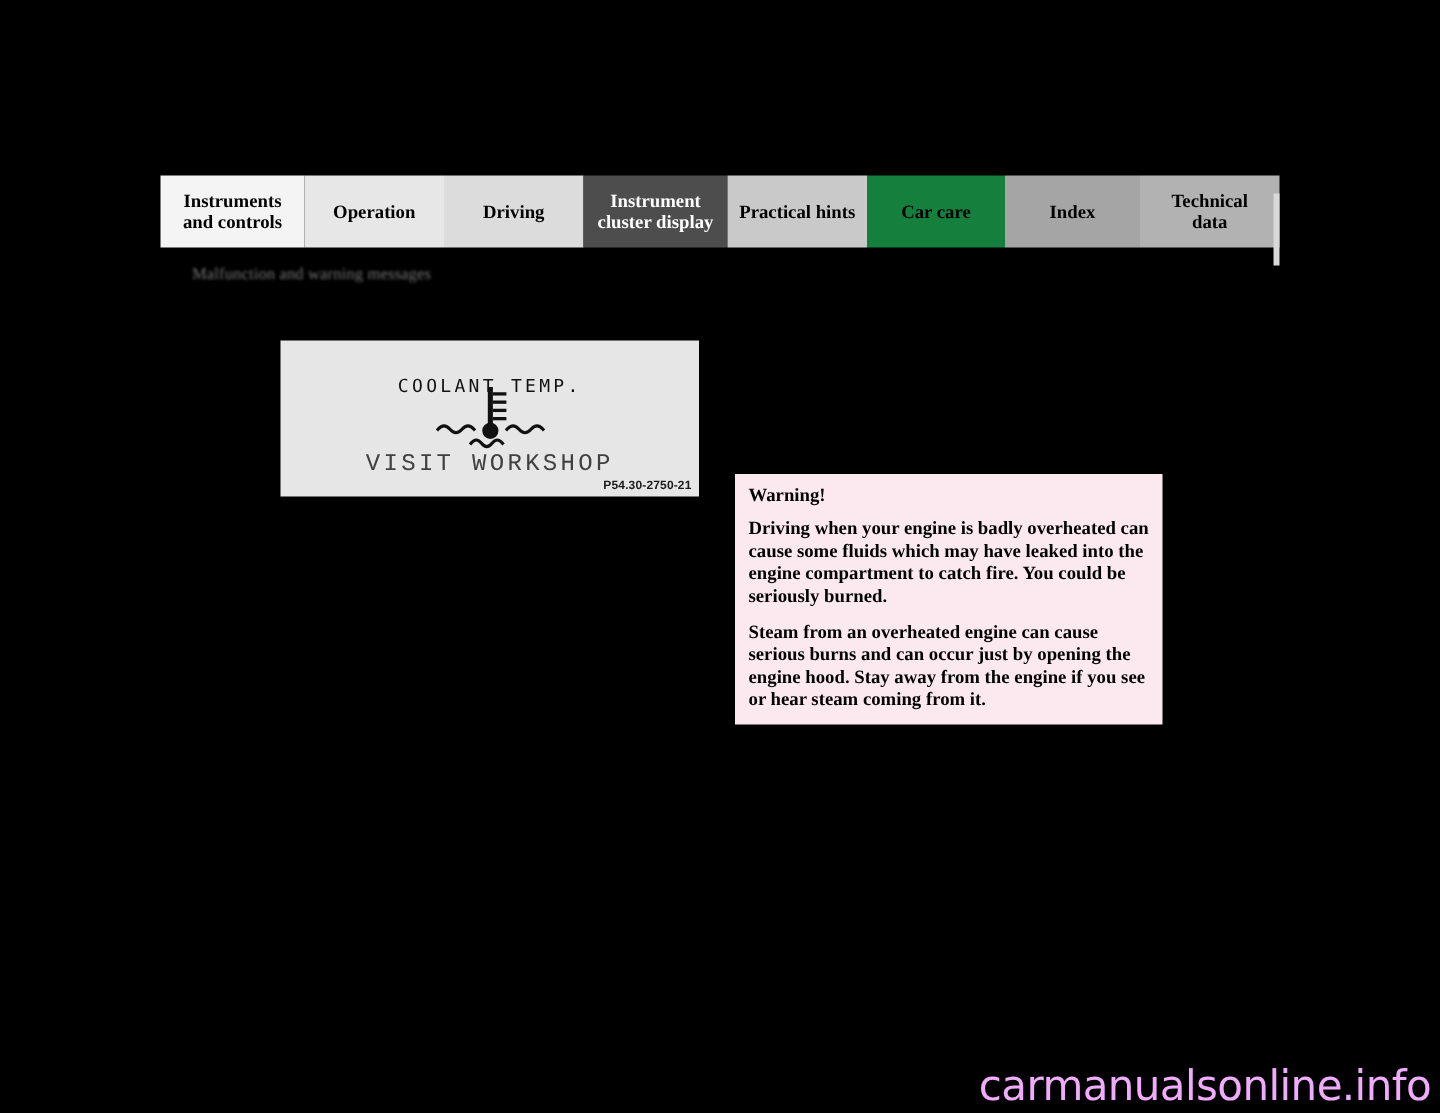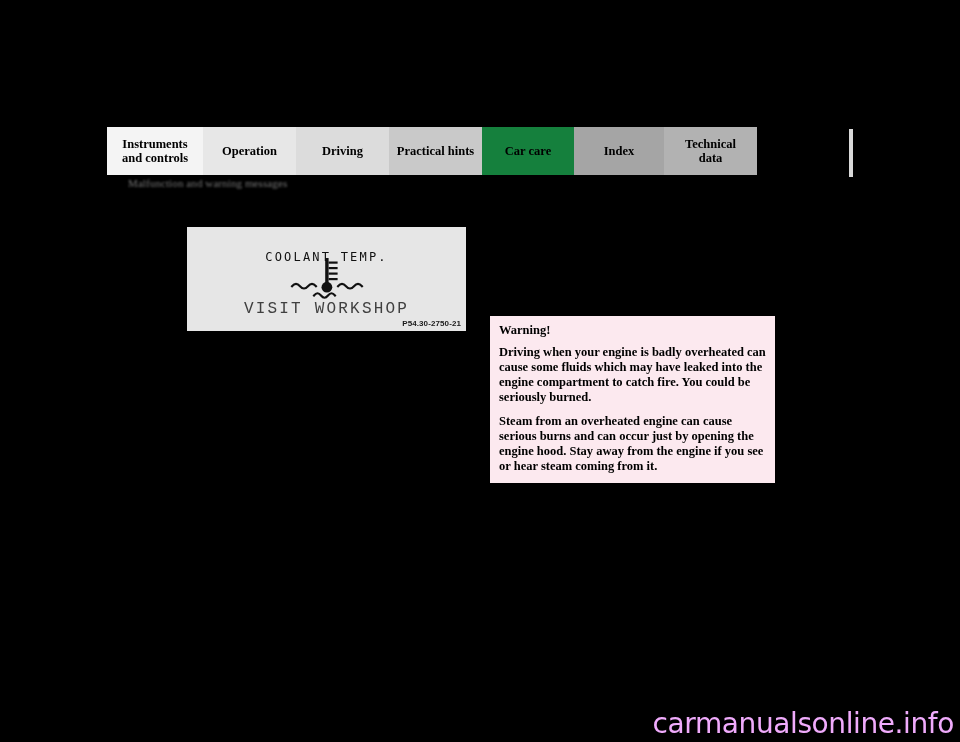--- a/index.html
+++ b/index.html
@@ -12,21 +12,21 @@
     height: 742px;
     position: relative;
     overflow: hidden;
     font-family: "Liberation Serif", serif;
   }
 
   
   #nav-bar {
     position: absolute;
     left: 107px;
-    top: 127px;
+    top: 117px;
     width: 664px;
     height: 48px;
     display: flex;
     align-items: stretch;
   }
   #nav-bar .tab {
     display: flex;
     align-items: center;
     justify-content: center;
     text-align: center;
@@ -161,20 +161,22 @@
   }
 </style>
 </head>
 <body>
 
 <div id="nav-bar">
     <div class="tab" style="background: rgb(244, 244, 244); width: 96px; flex: 0 0 96px;"><span>Instruments
 and controls</span></div>
     <div class="tab" style="background: rgb(231, 231, 231); width: 93px; flex: 0 0 93px;"><span>Operation</span></div>
     <div class="tab" style="background: rgb(220, 220, 220); width: 93px; flex: 0 0 93px;"><span>Driving</span></div>
+    <div class="tab active" style="background: rgb(77, 77, 77); width: 96px; flex: 0 0 96px;"><span>Instrument
+cluster display</span></div>
     <div class="tab" style="background: rgb(201, 201, 201); width: 93px; flex: 0 0 93px;"><span>Practical hints</span></div>
     <div class="tab" style="background: #15803d; width: 92px; flex: 0 0 92px; justify-content: center;"><span>Car care</span></div>
     <div class="tab" style="background: rgb(165, 165, 165); width: 90px; flex: 0 0 90px;"><span>Index</span></div>
     <div class="tab" style="background: rgb(178, 178, 178); width: 93px; flex: 0 0 93px;"><span>Technical
 data</span></div>
   </div>
 <div id="nav-edge"></div>
 
 <div id="section-subtitle">Malfunction and warning messages</div>
 

